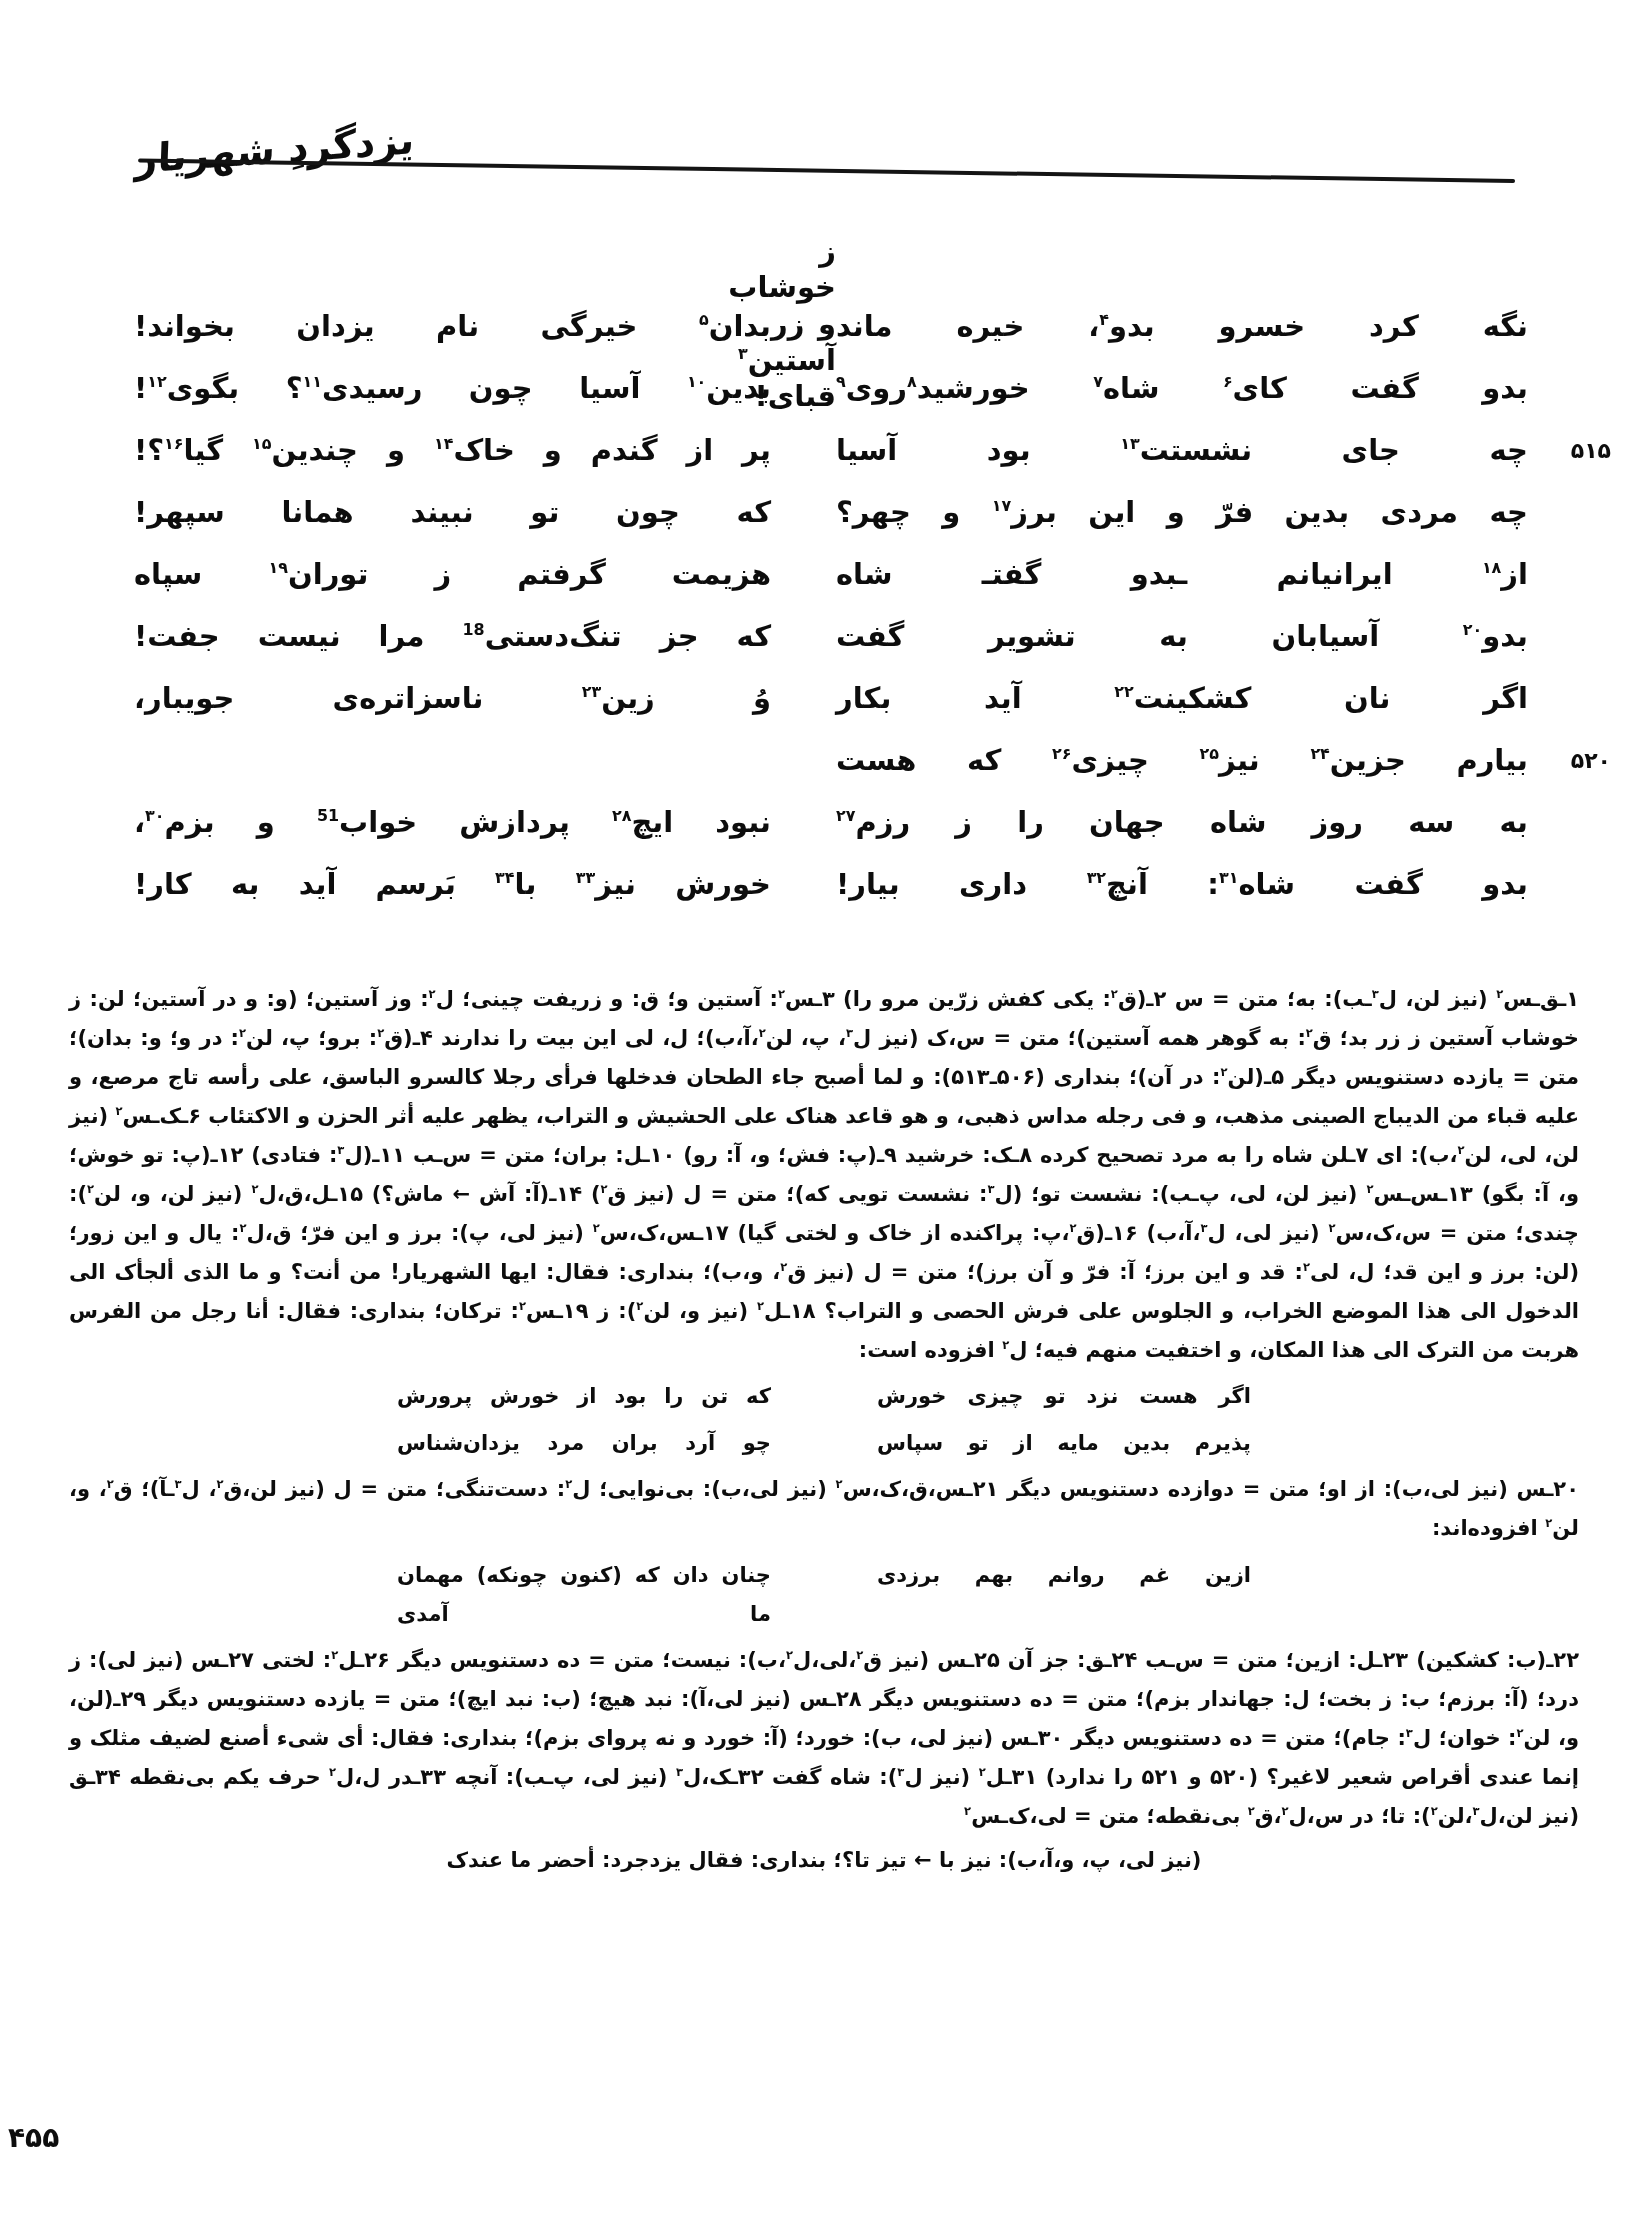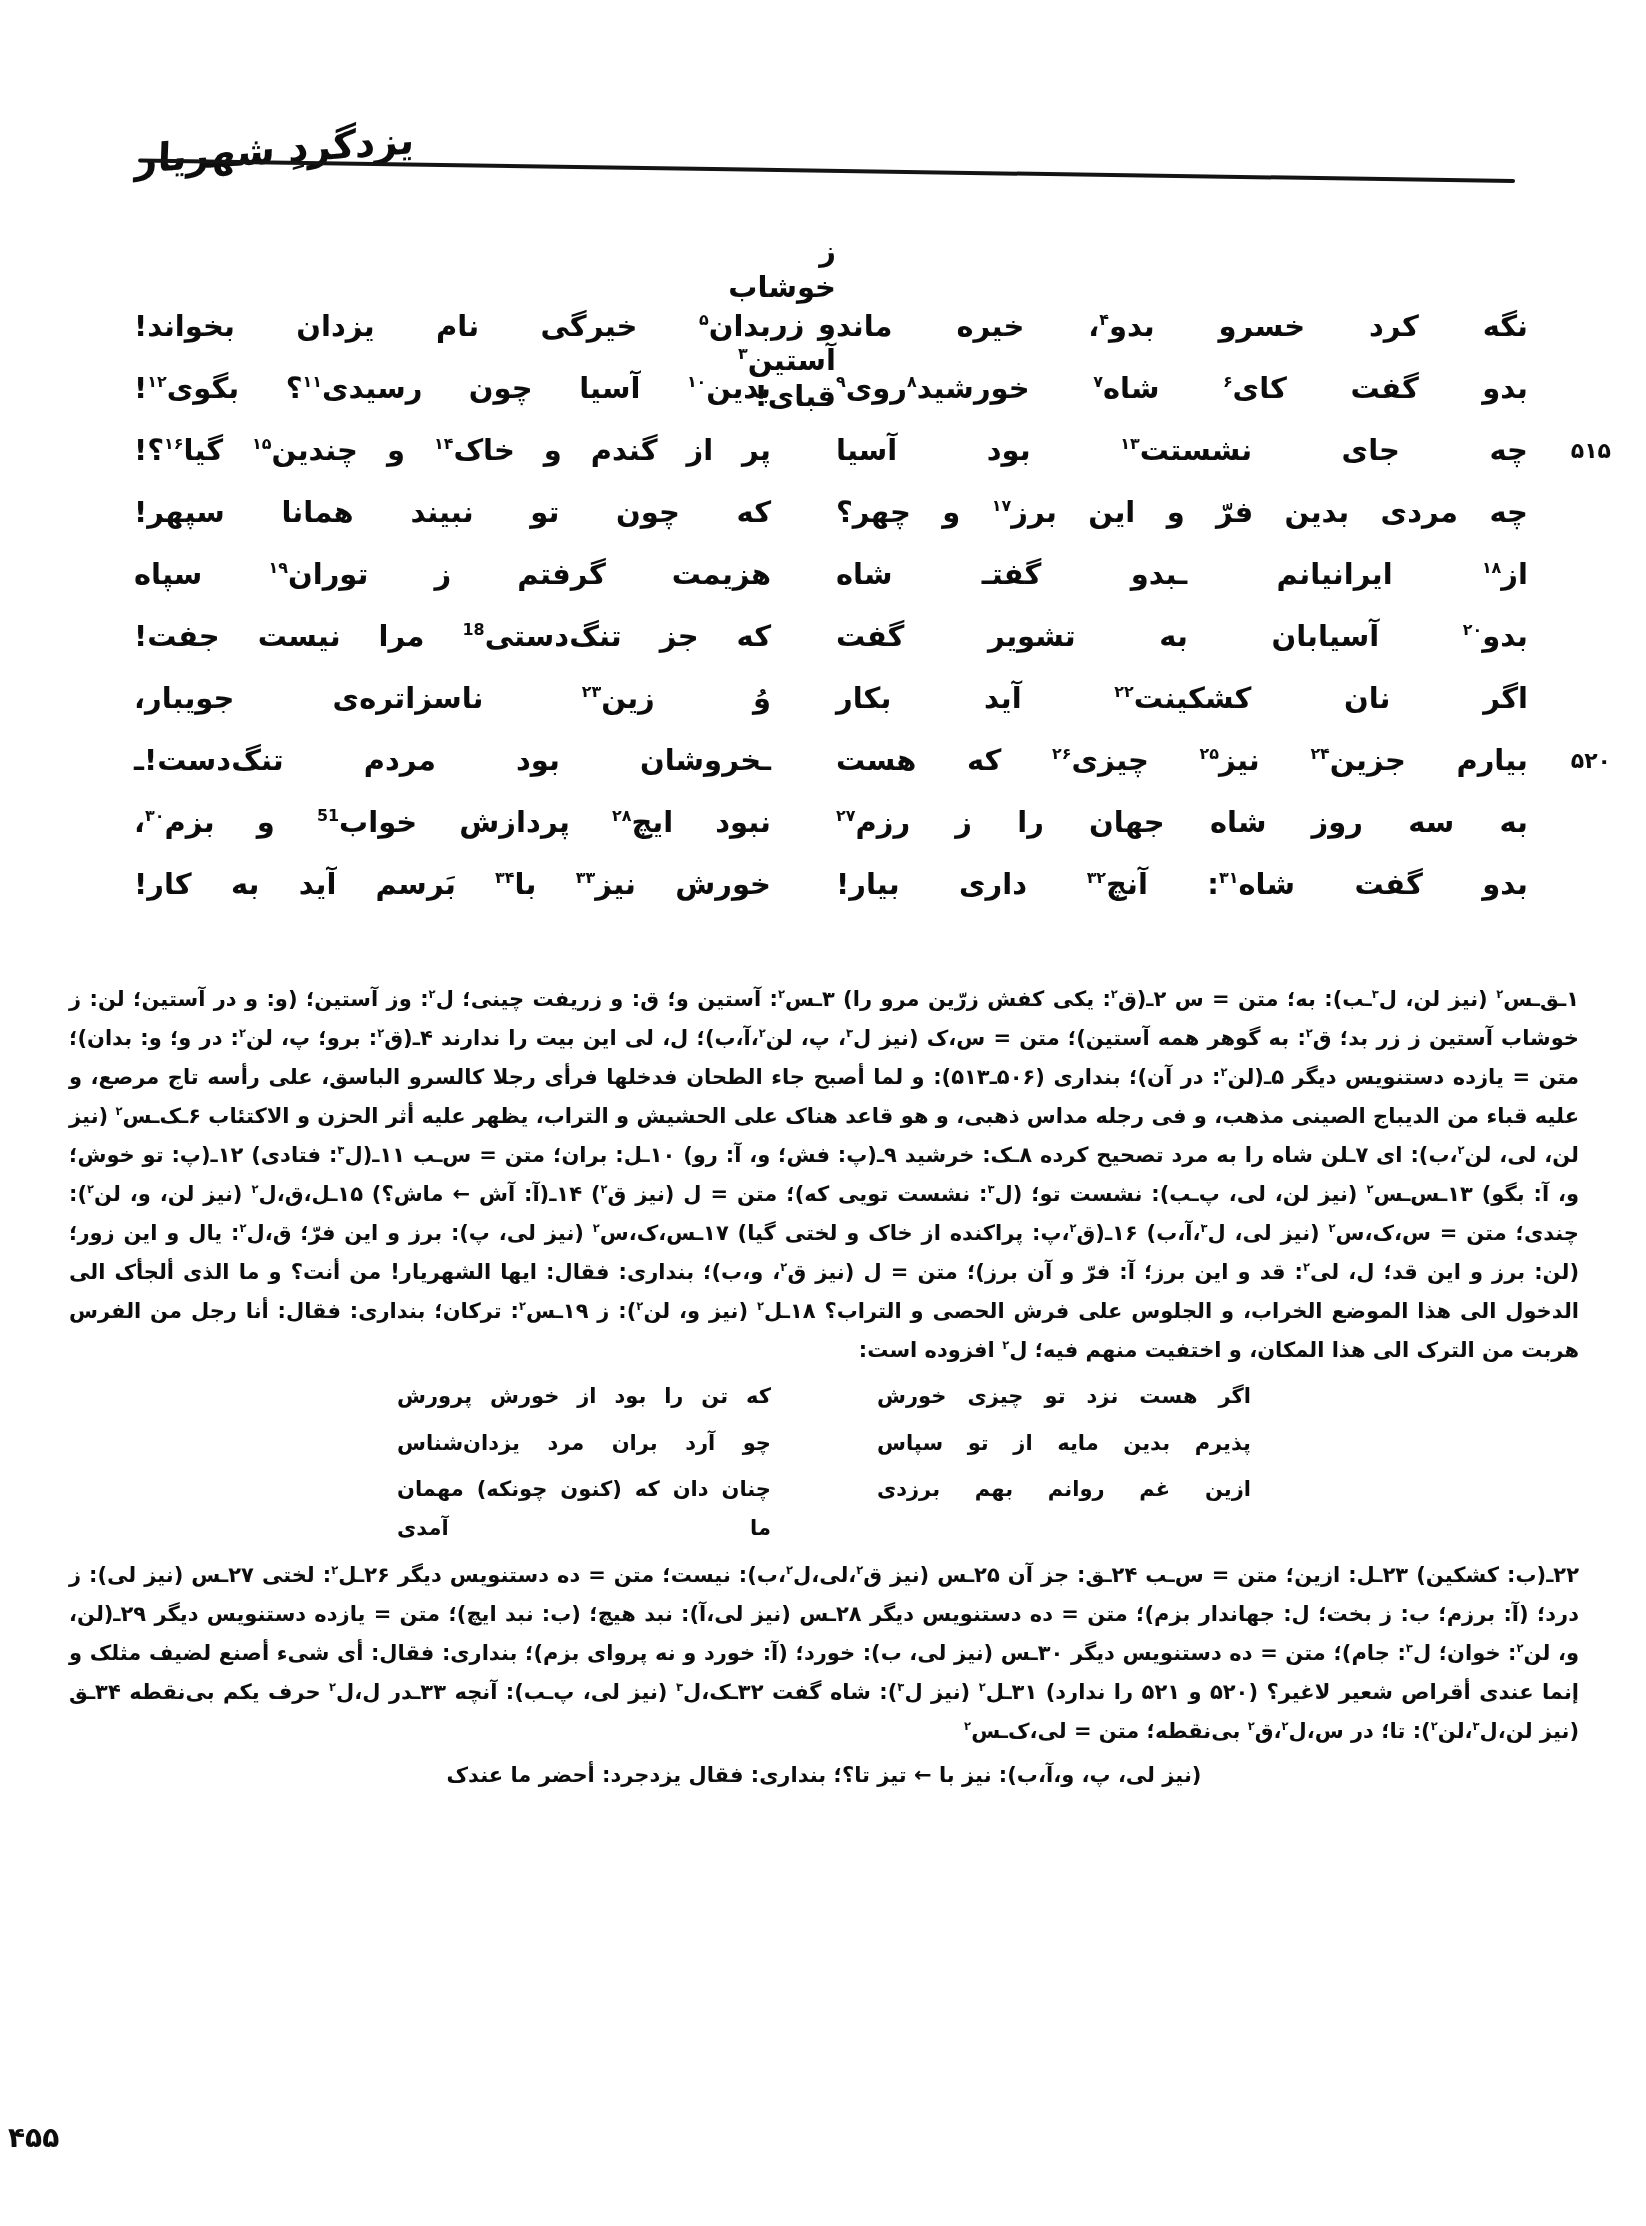--- a/index.html
+++ b/index.html
@@ -100,21 +100,20 @@
     <div class="verse-row">
       <div class="verse-num"></div>
       <div class="hemi">اگر نان کشکینت<sup>۲۲</sup> آید بکار</div>
       <div></div>
       <div class="hemi">وُ زین<sup>۲۳</sup> ناسزاتره‌ی جویبار،</div>
     </div>
     <div class="verse-row">
       <div class="verse-num">۵۲۰</div>
       <div class="hemi">بیارم جزین<sup>۲۴</sup> نیز<sup>۲۵</sup> چیزی<sup>۲۶</sup> که هست</div>
       <div></div>
-      <div class="hemi">ـخروشان بود مردم تنگ‌دست!ـ</div>
     </div>
     <div class="verse-row">
       <div class="verse-num"></div>
       <div class="hemi">به سه روز شاه جهان را ز رزم<sup>۲۷</sup></div>
       <div></div>
       <div class="hemi">نبود ایچ<sup>۲۸</sup> پردازش خواب<sup>51</sup> و بزم<sup>۳۰</sup>،</div>
     </div>
     <div class="verse-row">
       <div class="verse-num"></div>
       <div class="hemi">بدو گفت شاه<sup>۳۱</sup>: آنچ<sup>۳۲</sup> داری بیار!</div>
@@ -126,20 +125,21 @@
 <div class="fn">
     <div class="fn-para">۱ـق‌ـس<sup>۲</sup> (نیز لن، ل<sup>۳</sup>ـب): به؛ متن = س   ۲ـ(ق<sup>۲</sup>: یکی کفش زرّین مرو را)   ۳ـس<sup>۲</sup>: آستین و؛ ق: و زریفت چینی؛ ل<sup>۲</sup>: وز آستین؛ (و: و در آستین؛ لن: ز خوشاب آستین ز زر بد؛ ق<sup>۲</sup>: به گوهر همه آستین)؛ متن = س،ک (نیز ل<sup>۳</sup>، پ، لن<sup>۲</sup>،آ،ب)؛ ل، لی این بیت را ندارند   ۴ـ(ق<sup>۲</sup>: برو؛ پ، لن<sup>۲</sup>: در و؛ و: بدان)؛ متن = یازده دستنویس دیگر   ۵ـ(لن<sup>۲</sup>: در آن)؛ بنداری (۵۰۶ـ۵۱۳): و لما أصبح جاء الطحان فدخلها فرأی رجلا کالسرو الباسق، علی رأسه تاج مرصع، و علیه قباء من الدیباج الصینی مذهب، و فی رجله مداس ذهبی، و هو قاعد هناک علی الحشیش و التراب، یظهر علیه أثر الحزن و الاکتئاب   ۶ـک‌ـس<sup>۲</sup> (نیز لن، لی، لن<sup>۲</sup>،ب): ای   ۷ـلن شاه را به مرد تصحیح کرده   ۸ـک: خرشید   ۹ـ(پ: فش؛ و، آ: رو)   ۱۰ـل: بران؛ متن = س‌ـب   ۱۱ـ(ل<sup>۳</sup>: فتادی)   ۱۲ـ(پ: تو خوش؛ و، آ: بگو)   ۱۳ـس‌ـس<sup>۲</sup> (نیز لن، لی، پ‌ـب): نشست تو؛ (ل<sup>۳</sup>: نشست تویی که)؛ متن = ل (نیز ق<sup>۲</sup>)   ۱۴ـ(آ: آش ← ماش؟)   ۱۵ـل،ق،ل<sup>۲</sup> (نیز لن، و، لن<sup>۲</sup>): چندی؛ متن = س،ک،س<sup>۲</sup> (نیز لی، ل<sup>۳</sup>،آ،ب)   ۱۶ـ(ق<sup>۲</sup>،پ: پراکنده از خاک و لختی گیا)   ۱۷ـس،ک،س<sup>۲</sup> (نیز لی، پ): برز و این فرّ؛ ق،ل<sup>۲</sup>: یال و این زور؛ (لن: برز و این قد؛ ل، لی<sup>۲</sup>: قد و این برز؛ آ: فرّ و آن برز)؛ متن = ل (نیز ق<sup>۲</sup>، و،ب)؛ بنداری: فقال: ایها الشهریار! من أنت؟ و ما الذی ألجأک الی الدخول الی هذا الموضع الخراب، و الجلوس علی فرش الحصی و التراب؟   ۱۸ـل<sup>۲</sup> (نیز و، لن<sup>۲</sup>): ز   ۱۹ـس<sup>۲</sup>: ترکان؛ بنداری: فقال: أنا رجل من الفرس هربت من الترک الی هذا المکان، و اختفیت منهم فیه؛ ل<sup>۲</sup> افزوده است:</div>
     <div class="fn-couplet">
       <div class="cell">اگر هست نزد تو چیزی خورش</div>
       <div class="cell">که تن را بود از خورش پرورش</div>
     </div>
     <div class="fn-couplet">
       <div class="cell">پذیرم بدین مایه از تو سپاس</div>
       <div class="cell">چو آرد بران مرد یزدان‌شناس</div>
     </div>
+    <div class="fn-para">۲۰ـس (نیز لی،ب): از او؛ متن = دوازده دستنویس دیگر   ۲۱ـس،ق،ک،س<sup>۲</sup> (نیز لی،ب): بی‌نوایی؛ ل<sup>۲</sup>: دست‌تنگی؛ متن = ل (نیز لن،ق<sup>۲</sup>، ل<sup>۳</sup>ـآ)؛ ق<sup>۲</sup>، و، لن<sup>۲</sup> افزوده‌اند:</div>
     <div class="fn-couplet">
       <div class="cell">ازین غم روانم بهم برزدی</div>
       <div class="cell">چنان دان که (کنون چونکه) مهمان ما آمدی</div>
     </div>
     <div class="fn-para">۲۲ـ(ب: کشکین)   ۲۳ـل: ازین؛ متن = س‌ـب   ۲۴ـق: جز آن   ۲۵ـس (نیز ق<sup>۲</sup>،لی،ل<sup>۲</sup>،ب): نیست؛ متن = ده دستنویس دیگر   ۲۶ـل<sup>۲</sup>: لختی   ۲۷ـس (نیز لی): ز درد؛ (آ: برزم؛ ب: ز بخت؛ ل: جهاندار بزم)؛ متن = ده دستنویس دیگر   ۲۸ـس (نیز لی،آ): نبد هیچ؛ (ب: نبد ایچ)؛ متن = یازده دستنویس دیگر   ۲۹ـ(لن، و، لن<sup>۲</sup>: خوان؛ ل<sup>۳</sup>: جام)؛ متن = ده دستنویس دیگر   ۳۰ـس (نیز لی، ب): خورد؛ (آ: خورد و نه پروای بزم)؛ بنداری: فقال: أی شیء أصنع لضیف مثلک و إنما عندی أقراص شعیر لاغیر؟ (۵۲۰ و ۵۲۱ را ندارد)   ۳۱ـل<sup>۲</sup> (نیز ل<sup>۳</sup>): شاه گفت   ۳۲ـک،ل<sup>۳</sup> (نیز لی، پ‌ـب): آنچه   ۳۳ـدر ل،ل<sup>۲</sup> حرف یکم بی‌نقطه   ۳۴ـق (نیز لن،ل<sup>۳</sup>،لن<sup>۲</sup>): تا؛ در س،ل<sup>۲</sup>،ق<sup>۲</sup> بی‌نقطه؛ متن = لی،ک‌ـس<sup>۲</sup></div>
     <div class="fn-center">(نیز لی، پ، و،آ،ب): نیز با ← تیز تا؟؛ بنداری: فقال یزدجرد: أحضر ما عندک</div>
   </div>
 
 <div class="page-number">۴۵۵</div>
 

